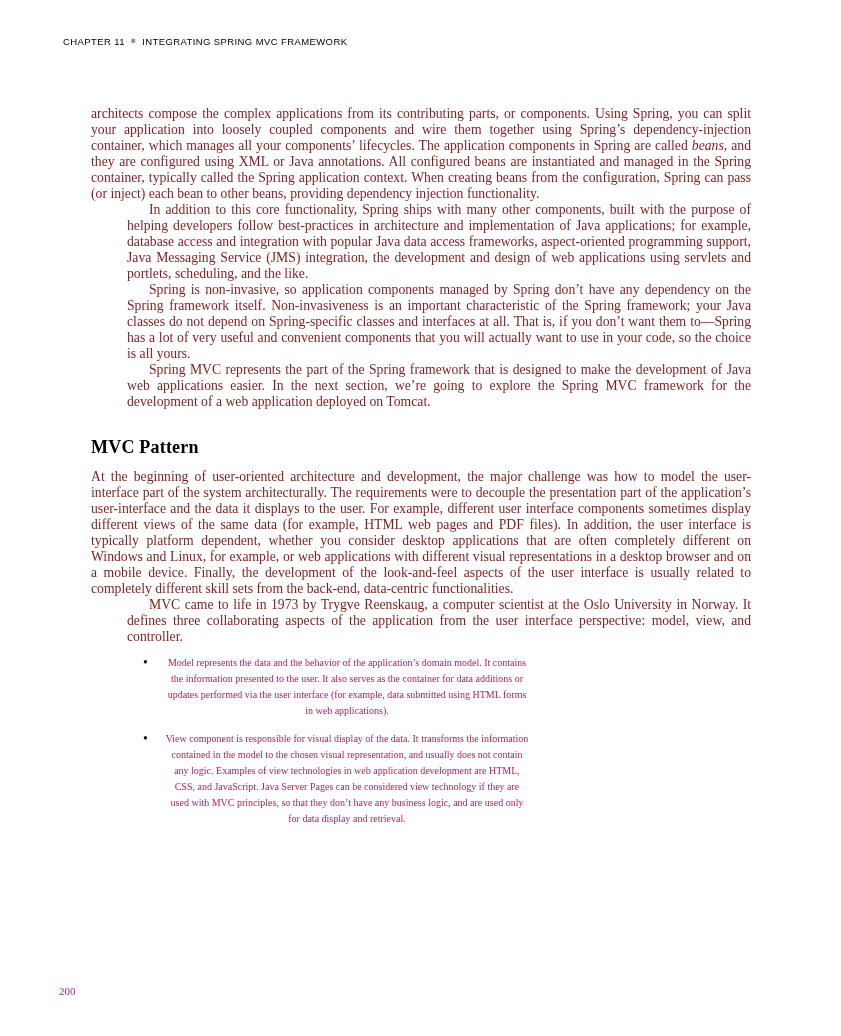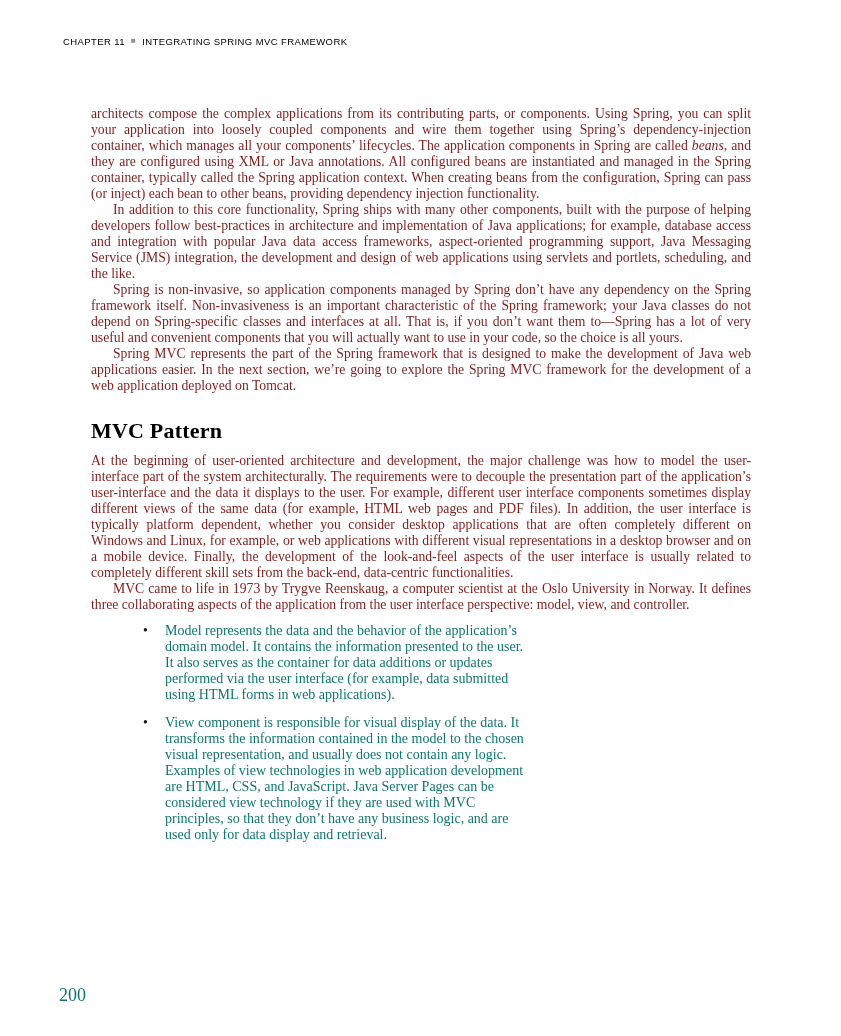--- a/index.html
+++ b/index.html
@@ -44,25 +44,25 @@
     left: 91px;
     top: 106px;
     width: 660px;
   }
   p.para {
     font-size: 13.7px;
     line-height: 16px;
     text-align: justify;
     color: #7f1d1d;
   }
-  p.indent { text-indent: 22px; }
+  p.indent { text-indent: 22px; margin-left: 36px; }
   em.term { font-style: italic; }
   h1.section-heading {
     font-family: "Liberation Serif", "DejaVu Serif", serif;
-    font-size: 22px;
+    font-size: 18px;
     font-weight: bold;
     letter-spacing: 0.2px;
     color: #000000;
     margin-top: 24px;
     margin-bottom: 9px;
     line-height: 26px;
   }
   ul.bullets {
     list-style: none;
     margin-top: 10px;
@@ -74,31 +74,31 @@
   .bullet-marker {
     flex: none;
     margin-left: 52px;
     width: 22px;
     font-size: 13.7px;
     line-height: 16px;
     color: #121212;
   }
   .bullet-text {
     width: 364px;
-    font-size: 14px;
+    font-size: 10px;
     line-height: 16px;
-    text-align: left;
-    color: #0f766e;
+    text-align: center;
+    color: #be185d;
   }
   .page-number {
     position: absolute;
     left: 59px;
     top: 985px;
-    font-size: 18px;
-    color: #0f766e;
+    font-size: 11px;
+    color: #a21caf;
   }
 </style>
 </head>
 <body>
 
 <div class="page">
 
   <header class="running-head">
     <span>CHAPTER 11</span>
     <span class="sep-square">■</span>

